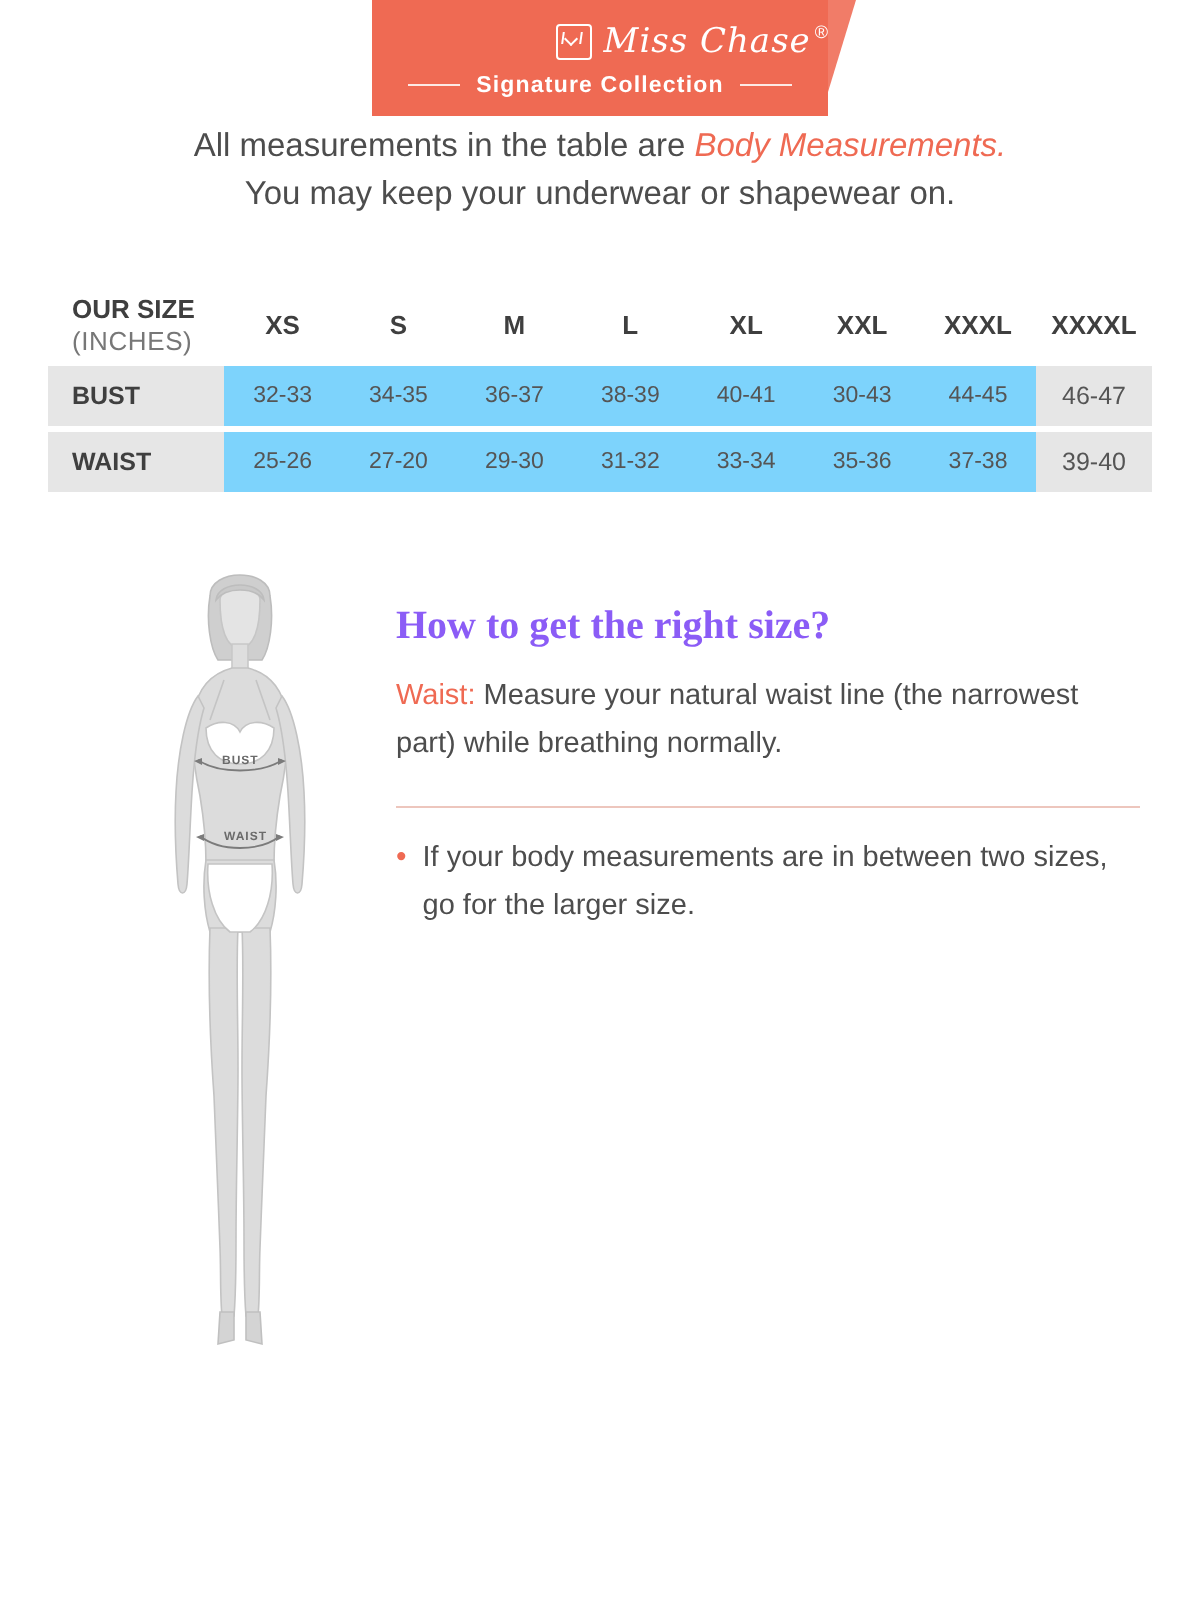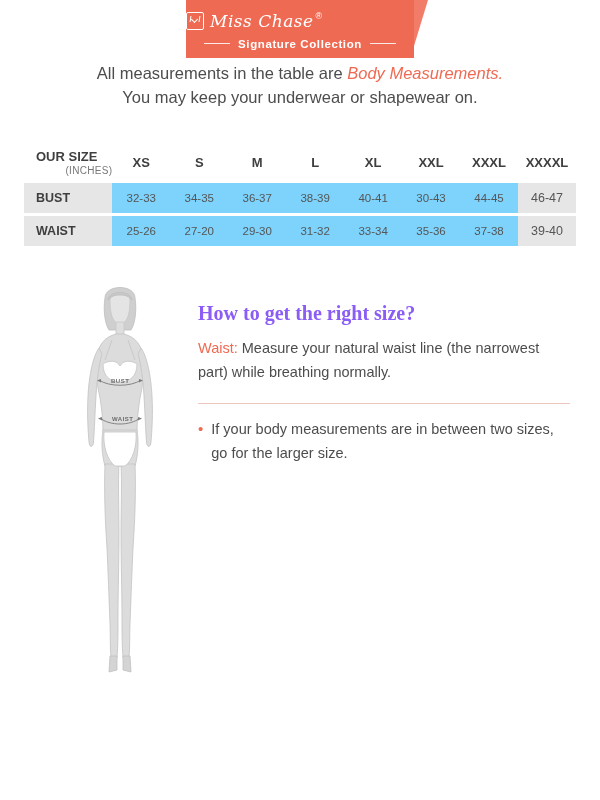--- a/index.html
+++ b/index.html
@@ -37,21 +37,21 @@
     height: 0;
     border-top: 46px solid #ef6a53;
     border-right: 14px solid transparent;
     opacity: 0.88;
   }
   .brand-row {
     position: absolute;
     left: 186px;
     top: 11px;
     width: 228px;
-    text-align: left;
+    text-align: right;
     color: #ffffff;
     white-space: nowrap;
   }
   .brand-mark {
     display: inline-block;
     width: 16px;
     height: 16px;
     border: 1.6px solid #ffffff;
     border-radius: 2px;
     vertical-align: middle;
@@ -151,26 +151,25 @@
     color: #3f3f3f;
     height: 34px;
     background: #ffffff;
   }
   thead th.label-col {
     text-align: left;
     padding-left: 12px;
   }
   .units {
     display: block;
-    font-size: 10px;
+    font-size: 13px;
     font-weight: normal;
     color: #777;
     letter-spacing: 0.3px;
     margin-top: 1px;
-    text-align: right;
   }
   tbody tr td {
     background: #7dd3fc;
     border-top: 3px solid #ffffff;
   }
   tbody tr td.label-col {
     text-align: left;
     padding-left: 12px;
     font-weight: bold;
     font-size: 12.5px;

